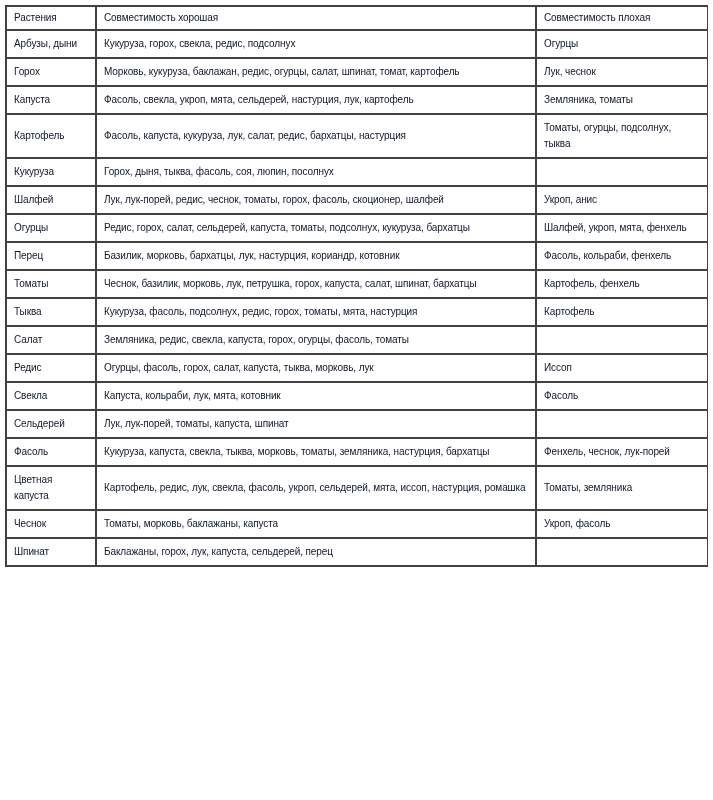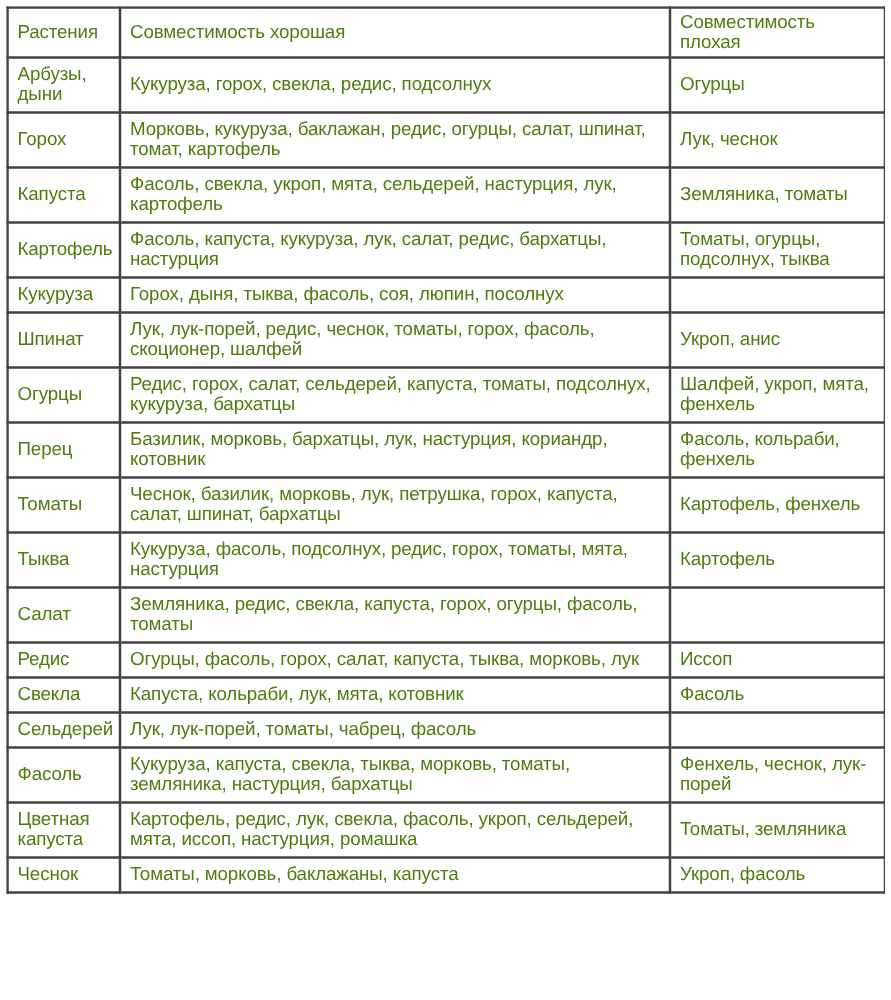--- a/index.html
+++ b/index.html
@@ -17,22 +17,22 @@
     left: 5px;
     top: 5px;
     width: 703px;
     height: 779px;
     overflow: hidden;
   }
   table.compat {
     border-collapse: collapse;
     table-layout: fixed;
     width: 702px;
-    color: #4d7c0f;
-    font-size: 15px;
+    color: #0f172a;
+    font-size: 10px;
     line-height: 16px;
     letter-spacing: -0.1px;
   }
   table.compat col.c-plant { width: 90px; }
   table.compat col.c-good  { width: 440px; }
   table.compat col.c-bad   { width: 172px; }
   table.compat th, table.compat td {
     border: 2px solid #424242;
     vertical-align: middle;
     text-align: left;
@@ -85,21 +85,21 @@
             <td>Картофель</td>
             <td>Фасоль, капуста, кукуруза, лук, салат, редис, бархатцы, настурция</td>
             <td>Томаты, огурцы, подсолнух, тыква</td>
           </tr>
           <tr>
             <td>Кукуруза</td>
             <td>Горох, дыня, тыква, фасоль, соя, люпин, посолнух</td>
             <td></td>
           </tr>
           <tr>
-            <td>Шпинат</td>
+            <td>Шалфей</td>
             <td>Лук, лук-порей, редис, чеснок, томаты, горох, фасоль, скоционер, шалфей</td>
             <td>Укроп, анис</td>
           </tr>
           <tr>
             <td>Огурцы</td>
             <td>Редис, горох, салат, сельдерей, капуста, томаты, подсолнух, кукуруза, бархатцы</td>
             <td>Шалфей, укроп, мята, фенхель</td>
           </tr>
           <tr>
             <td>Перец</td>
@@ -126,34 +126,39 @@
             <td>Огурцы, фасоль, горох, салат, капуста, тыква, морковь, лук</td>
             <td>Иссоп</td>
           </tr>
           <tr>
             <td>Свекла</td>
             <td>Капуста, кольраби, лук, мята, котовник</td>
             <td>Фасоль</td>
           </tr>
           <tr>
             <td>Сельдерей</td>
-            <td>Лук, лук-порей, томаты, чабрец, фасоль</td>
+            <td>Лук, лук-порей, томаты, капуста, шпинат</td>
             <td></td>
           </tr>
           <tr>
             <td>Фасоль</td>
             <td>Кукуруза, капуста, свекла, тыква, морковь, томаты, земляника, настурция, бархатцы</td>
             <td>Фенхель, чеснок, лук-порей</td>
           </tr>
           <tr>
             <td>Цветная капуста</td>
             <td>Картофель, редис, лук, свекла, фасоль, укроп, сельдерей, мята, иссоп, настурция, ромашка</td>
             <td>Томаты, земляника</td>
           </tr>
           <tr>
             <td>Чеснок</td>
             <td>Томаты, морковь, баклажаны, капуста</td>
             <td>Укроп, фасоль</td>
           </tr>
+          <tr>
+            <td>Шпинат</td>
+            <td>Баклажаны, горох, лук, капуста, сельдерей, перец</td>
+            <td></td>
+          </tr>
         </tbody>
     </table>
   </div>
 </div>
 
 </body></html>

